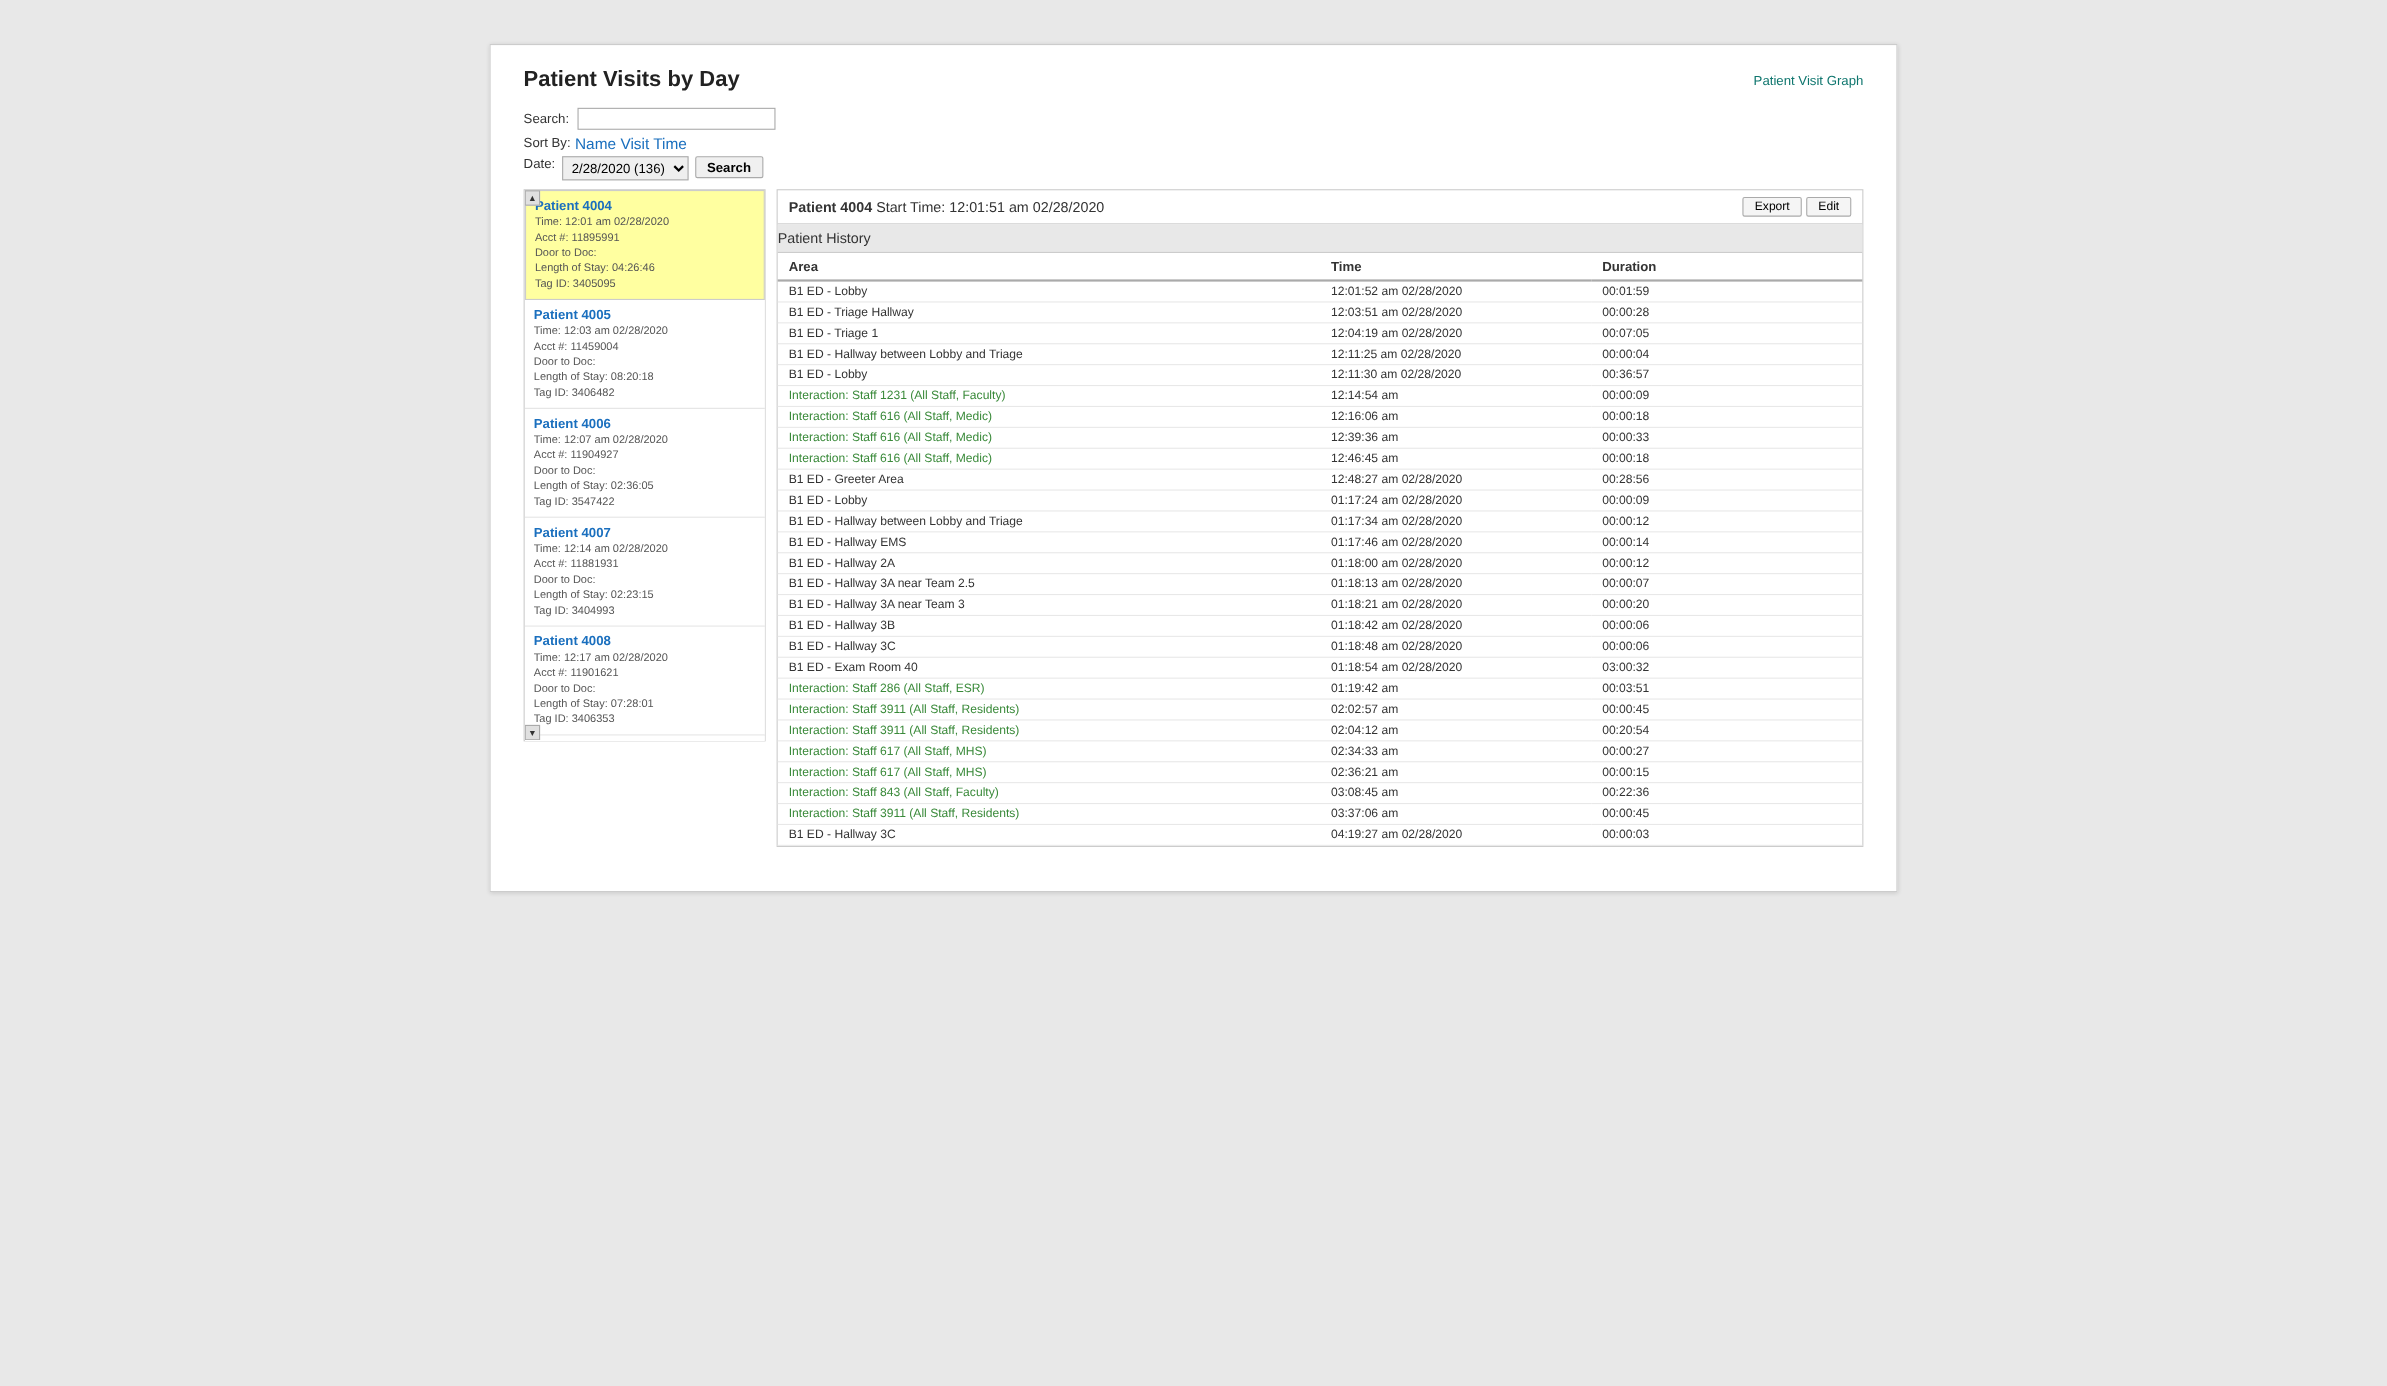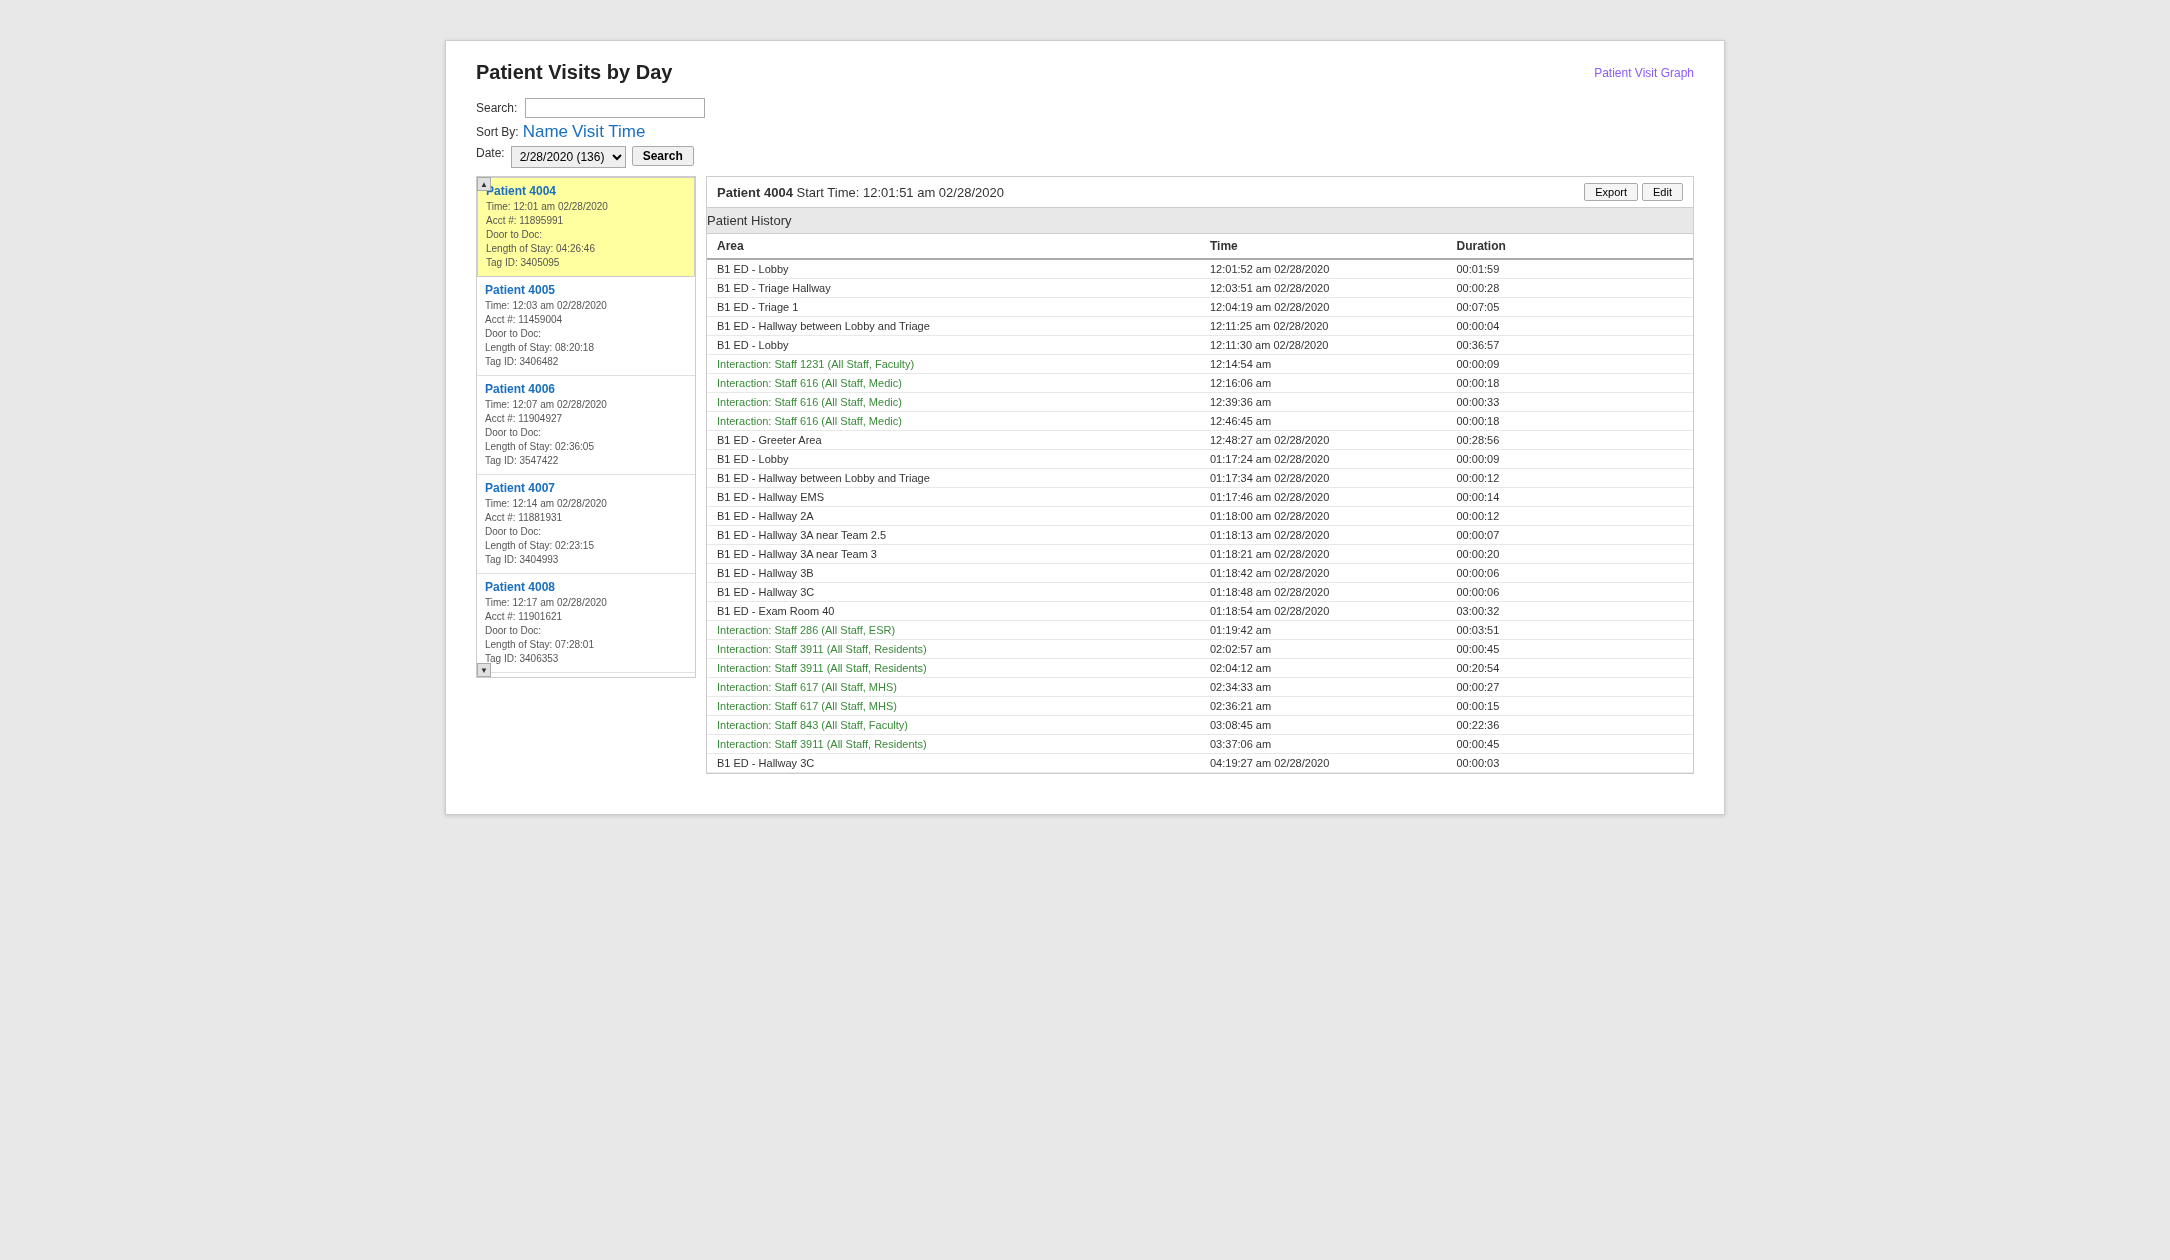--- a/index.html
+++ b/index.html
@@ -21,21 +21,21 @@
       margin-bottom: 14px;
     }
 
     .page-title {
       font-size: 20px;
       font-weight: bold;
       color: #222;
     }
 
     .top-link {
-      color: #8b5cf6;
+      color: #0f766e;
       text-decoration: none;
       font-size: 12px;
       cursor: pointer;
     }
 
     .controls {
       margin-bottom: 8px;
     }
     .controls-row {
       display: flex;
@@ -53,21 +53,21 @@
       font-size: 12px;
       width: 180px;
     }
     .sortby-row {
       display: flex;
       align-items: center;
       gap: 4px;
       margin-bottom: 4px;
     }
     .sortby-label { font-size: 12px; color: #333; }
-    .sort-link { color: #1a6fbe; text-decoration: none; font-size: 17px; cursor: pointer; }
+    .sort-link { color: #1a6fbe; text-decoration: none; font-size: 14px; cursor: pointer; }
     .date-row {
       display: flex;
       align-items: flex-start;
       gap: 6px;
     }
     .date-select {
       font-size: 12px;
       border: 1px solid #aaa;
       padding: 2px 4px;
     }

